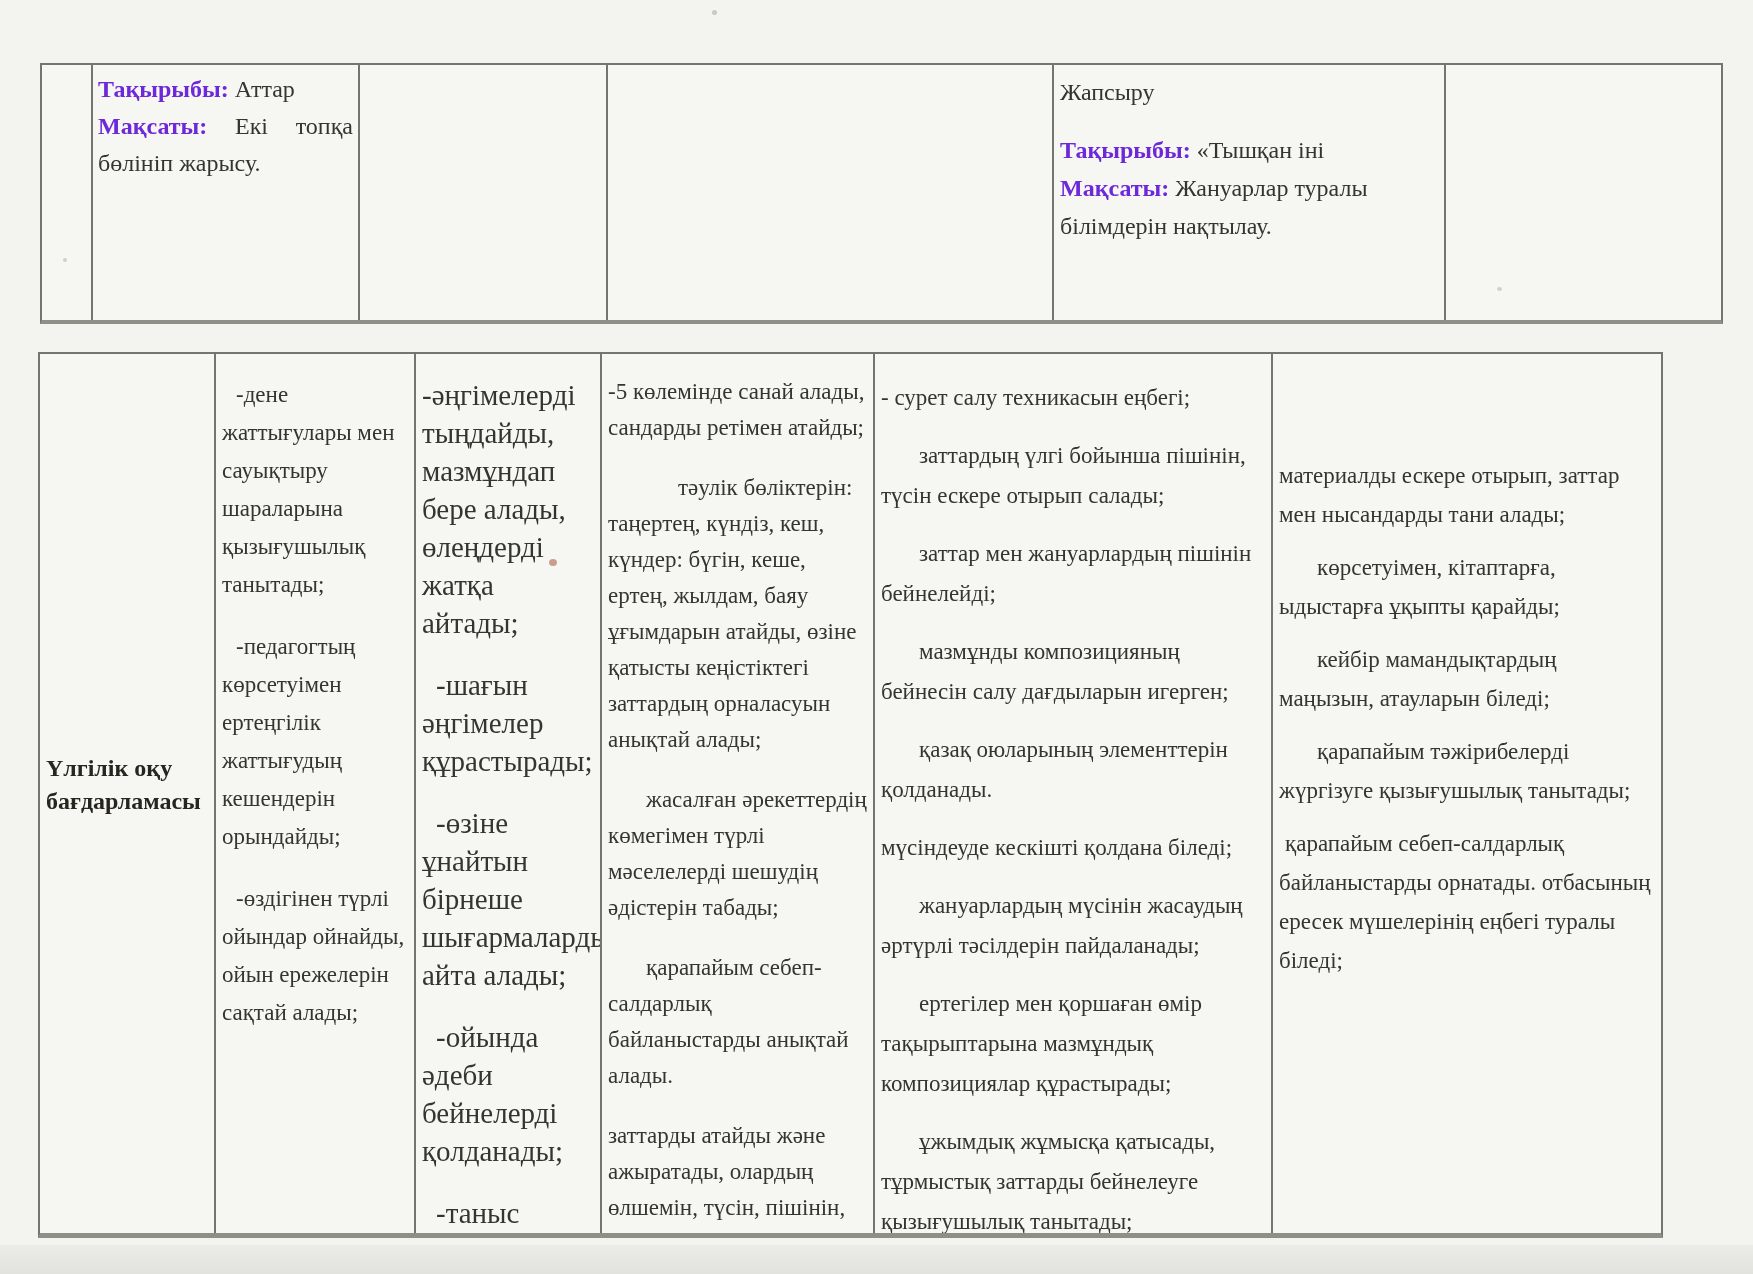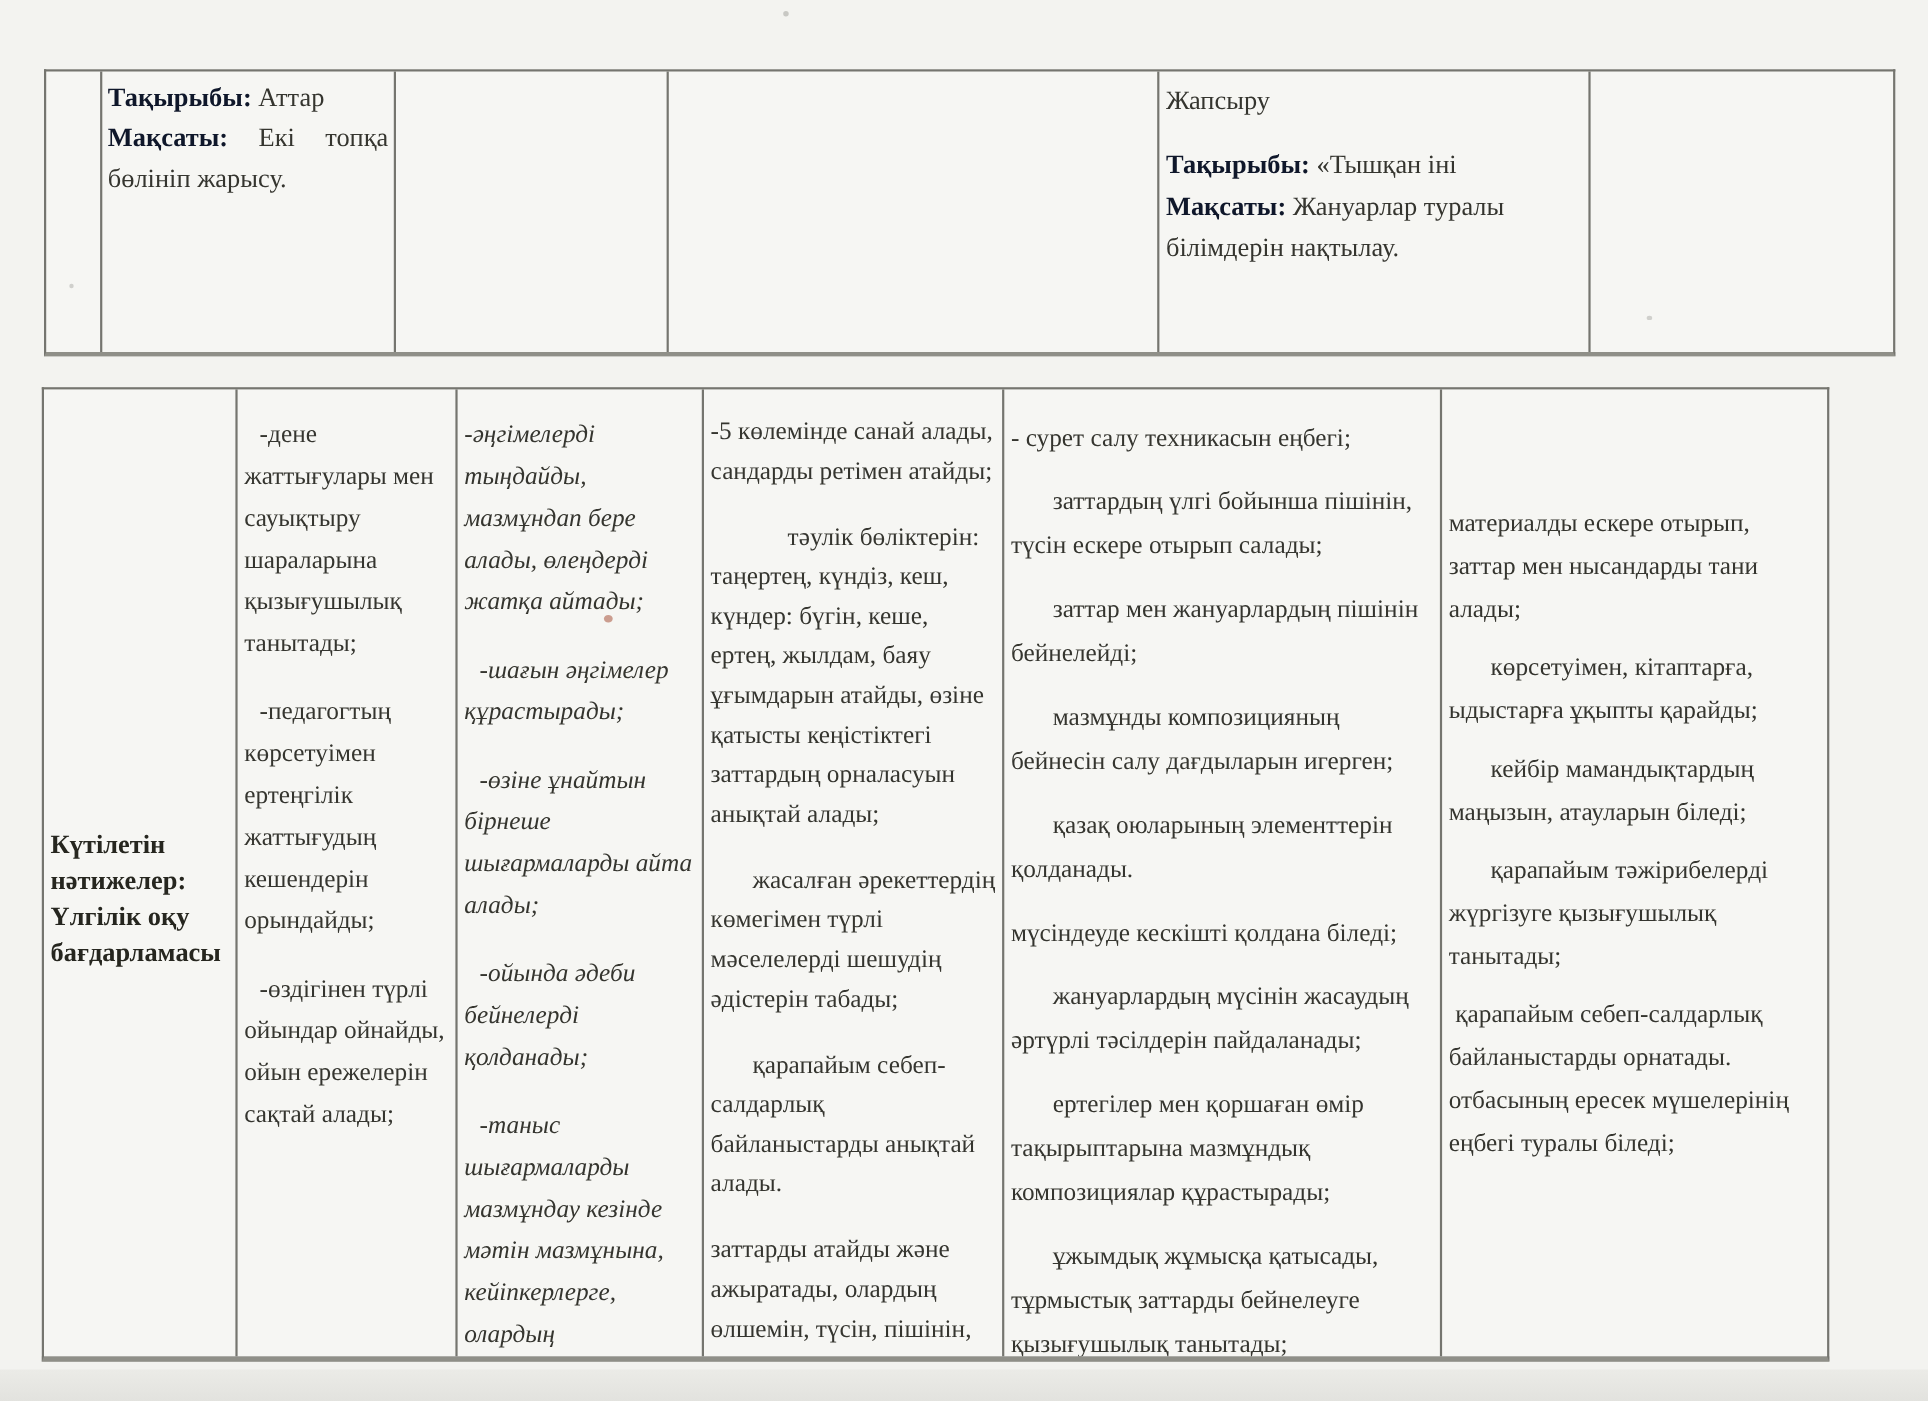--- a/index.html
+++ b/index.html
@@ -26,41 +26,41 @@
     border-right:2px solid #75756f;
   }
   .tcell:last-child { border-right:none; }
   .w-a { width:51px; }
   .w-b { width:267px; padding:6px 5px 0 5px; font-size:24px; line-height:37px; }
   .w-c { width:248px; }
   .w-d { width:446px; }
   .w-e { width:392px; padding:8px 8px 0 6px; font-size:24px; line-height:38px; }
   .w-f { flex:1; }
   .just { text-align:justify; }
-  b { color:#0f172a; }
+  b { color:#6d28d9; }
   .appl-title { font-weight:normal; margin-bottom:20px; }
 
   
   .results-table {
     position:absolute; left:38px; top:352px; width:1625px; height:886px;
     box-sizing:border-box;
     border:2px solid #75756f;
     border-bottom:5px solid #8f8f88;
     display:flex;
     background:#f6f6f3;
   }
   .rcell {
     box-sizing:border-box; height:100%; overflow:hidden;
     border-right:2px solid #75756f;
     padding:4px 5px 0 6px;
   }
   .rcell:last-child { border-right:none; }
   .c1 { width:176px; padding-top:398px; font-weight:bold; font-size:24px; line-height:33px; color:#26261f; }
   .c2 { width:200px; padding-top:22px; font-size:23px; line-height:38px; }
-  .c3 { width:224px; padding-top:22px; font-size:23px; line-height:38px;font-style:italic; }
+  .c3 { width:186px; padding-top:22px; font-size:29px; line-height:38px; }
   .c4 { width:273px; padding-top:20px; font-size:23px; line-height:36px; }
   .c5 { width:398px; padding-top:24px; font-size:23px; line-height:40px; }
   .c6 { flex:1; padding-top:102px; padding-right:10px; font-size:23px; line-height:39px; }
   .p { margin:0 0 24px 0; }
   .c5 .p { margin-bottom:18px; }
   .c6 .p { margin-bottom:14px; }
   .p:last-child { margin-bottom:0; }
   .i1 { text-indent:14px; }
   .i2 { text-indent:38px; }
   .i4 { text-indent:70px; }
@@ -106,21 +106,20 @@
         <b>Мақсаты:</b>
         <span>Жануарлар туралы білімдерін нақтылау.</span>
       </div>
     </div>
     <div class="tcell w-f"></div>
   </div>
 
   <div class="results-table">
 
     <div class="rcell c1">
-      <div>Күтілетін нәтижелер:</div>
       <div>Үлгілік оқу бағдарламасы</div>
     </div>
 
     <div class="rcell c2">
       <p class="p i1">-дене жаттығулары мен сауықтыру шараларына қызығушылық танытады;</p>
       <p class="p i1">-педагогтың көрсетуімен ертеңгілік жаттығудың кешендерін орындайды;</p>
       <p class="p i1">-өздігінен түрлі ойындар ойнайды, ойын ережелерін сақтай алады;</p>
 
     </div>
 

